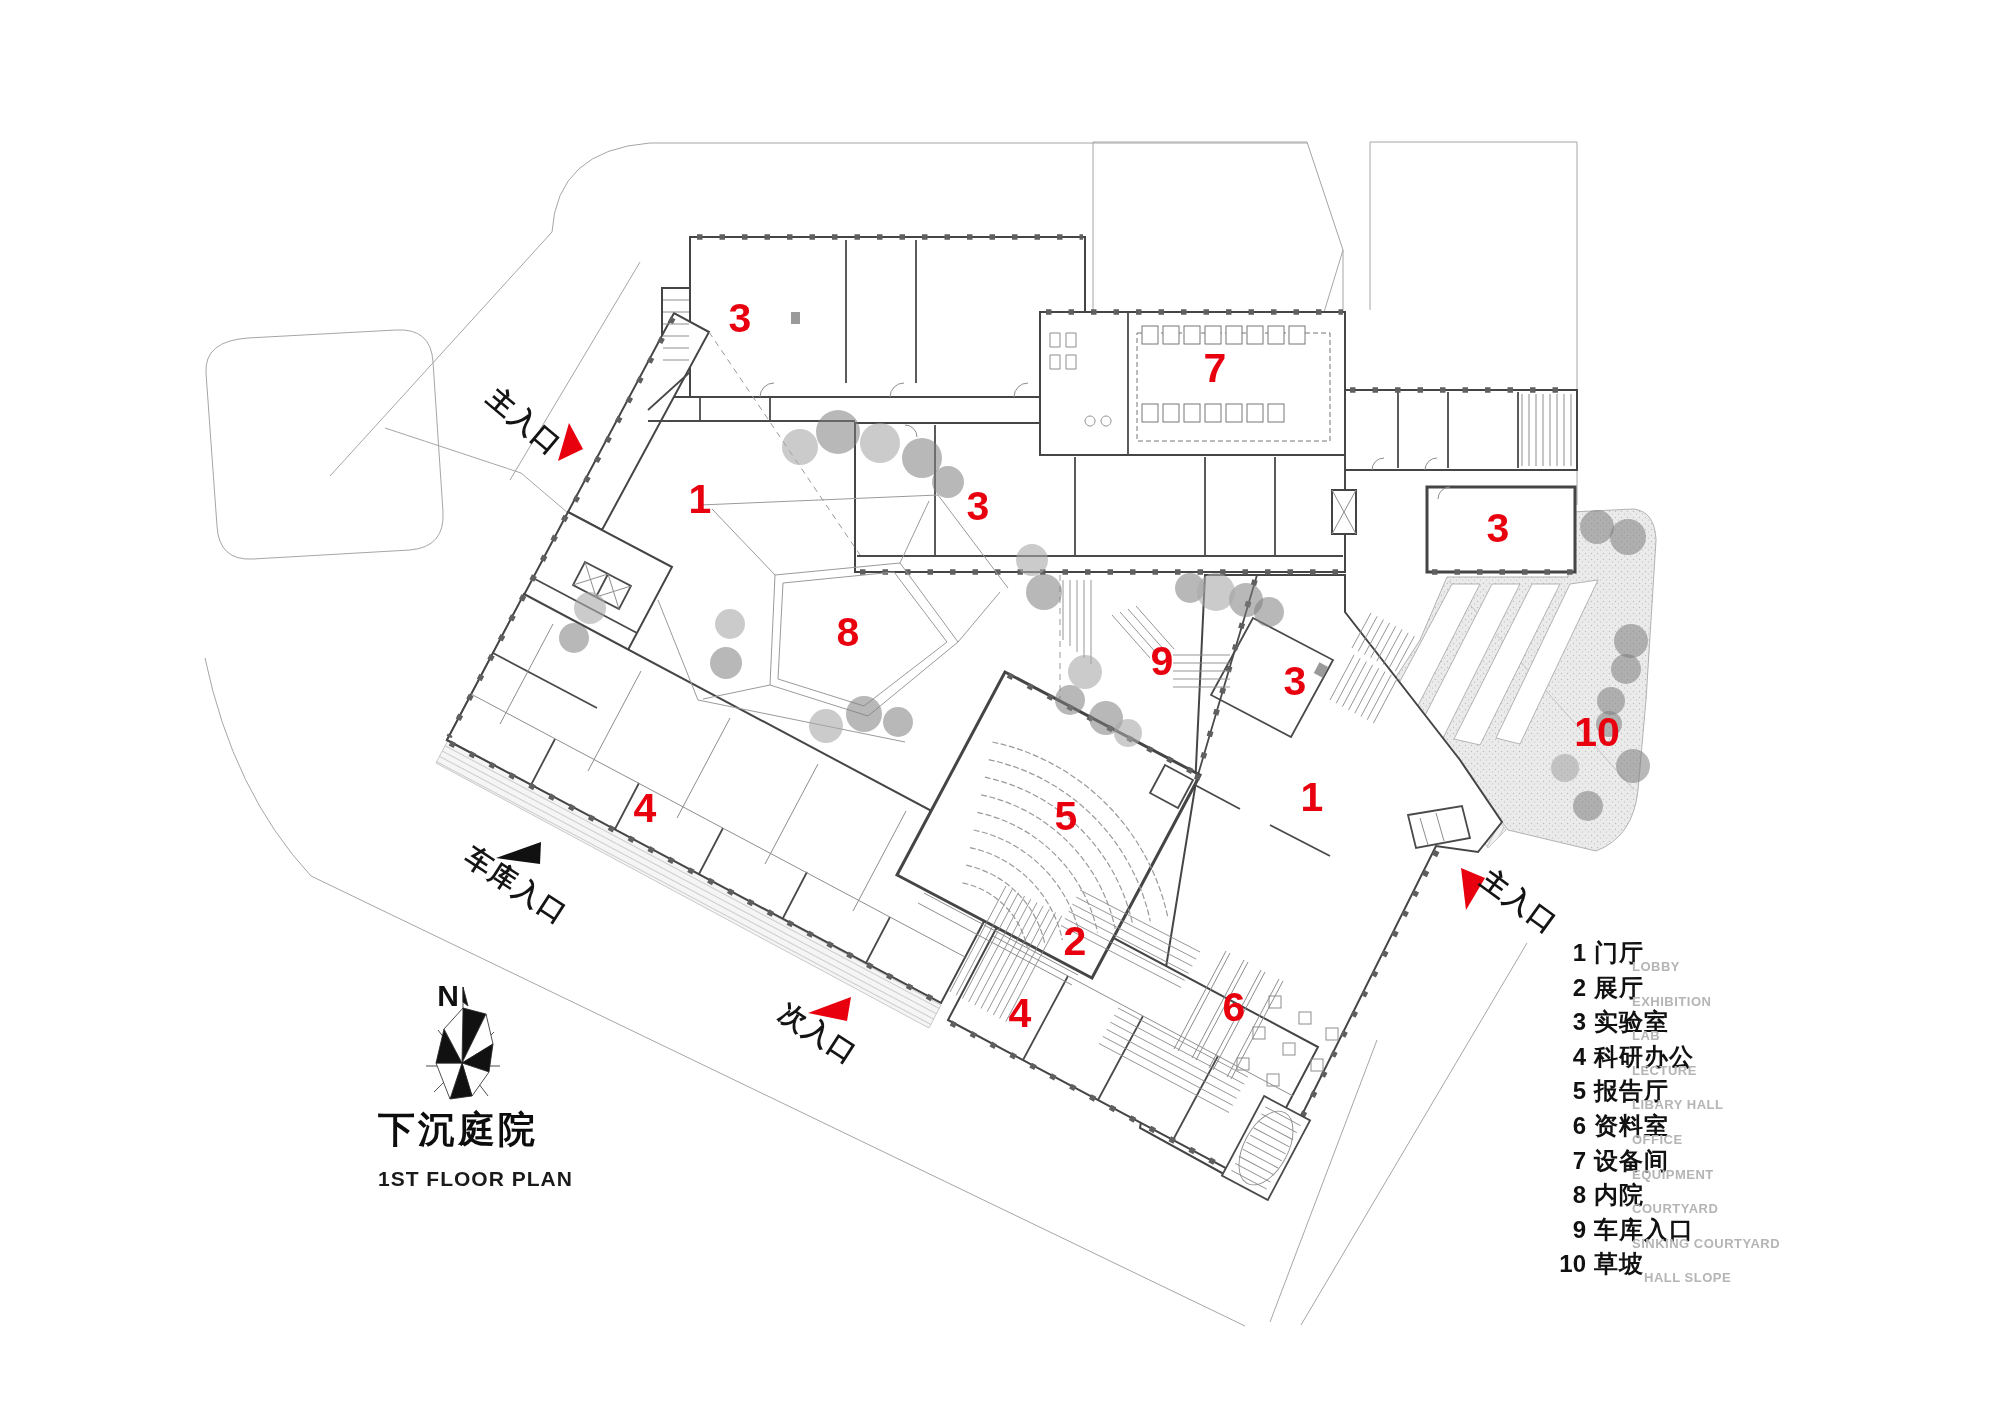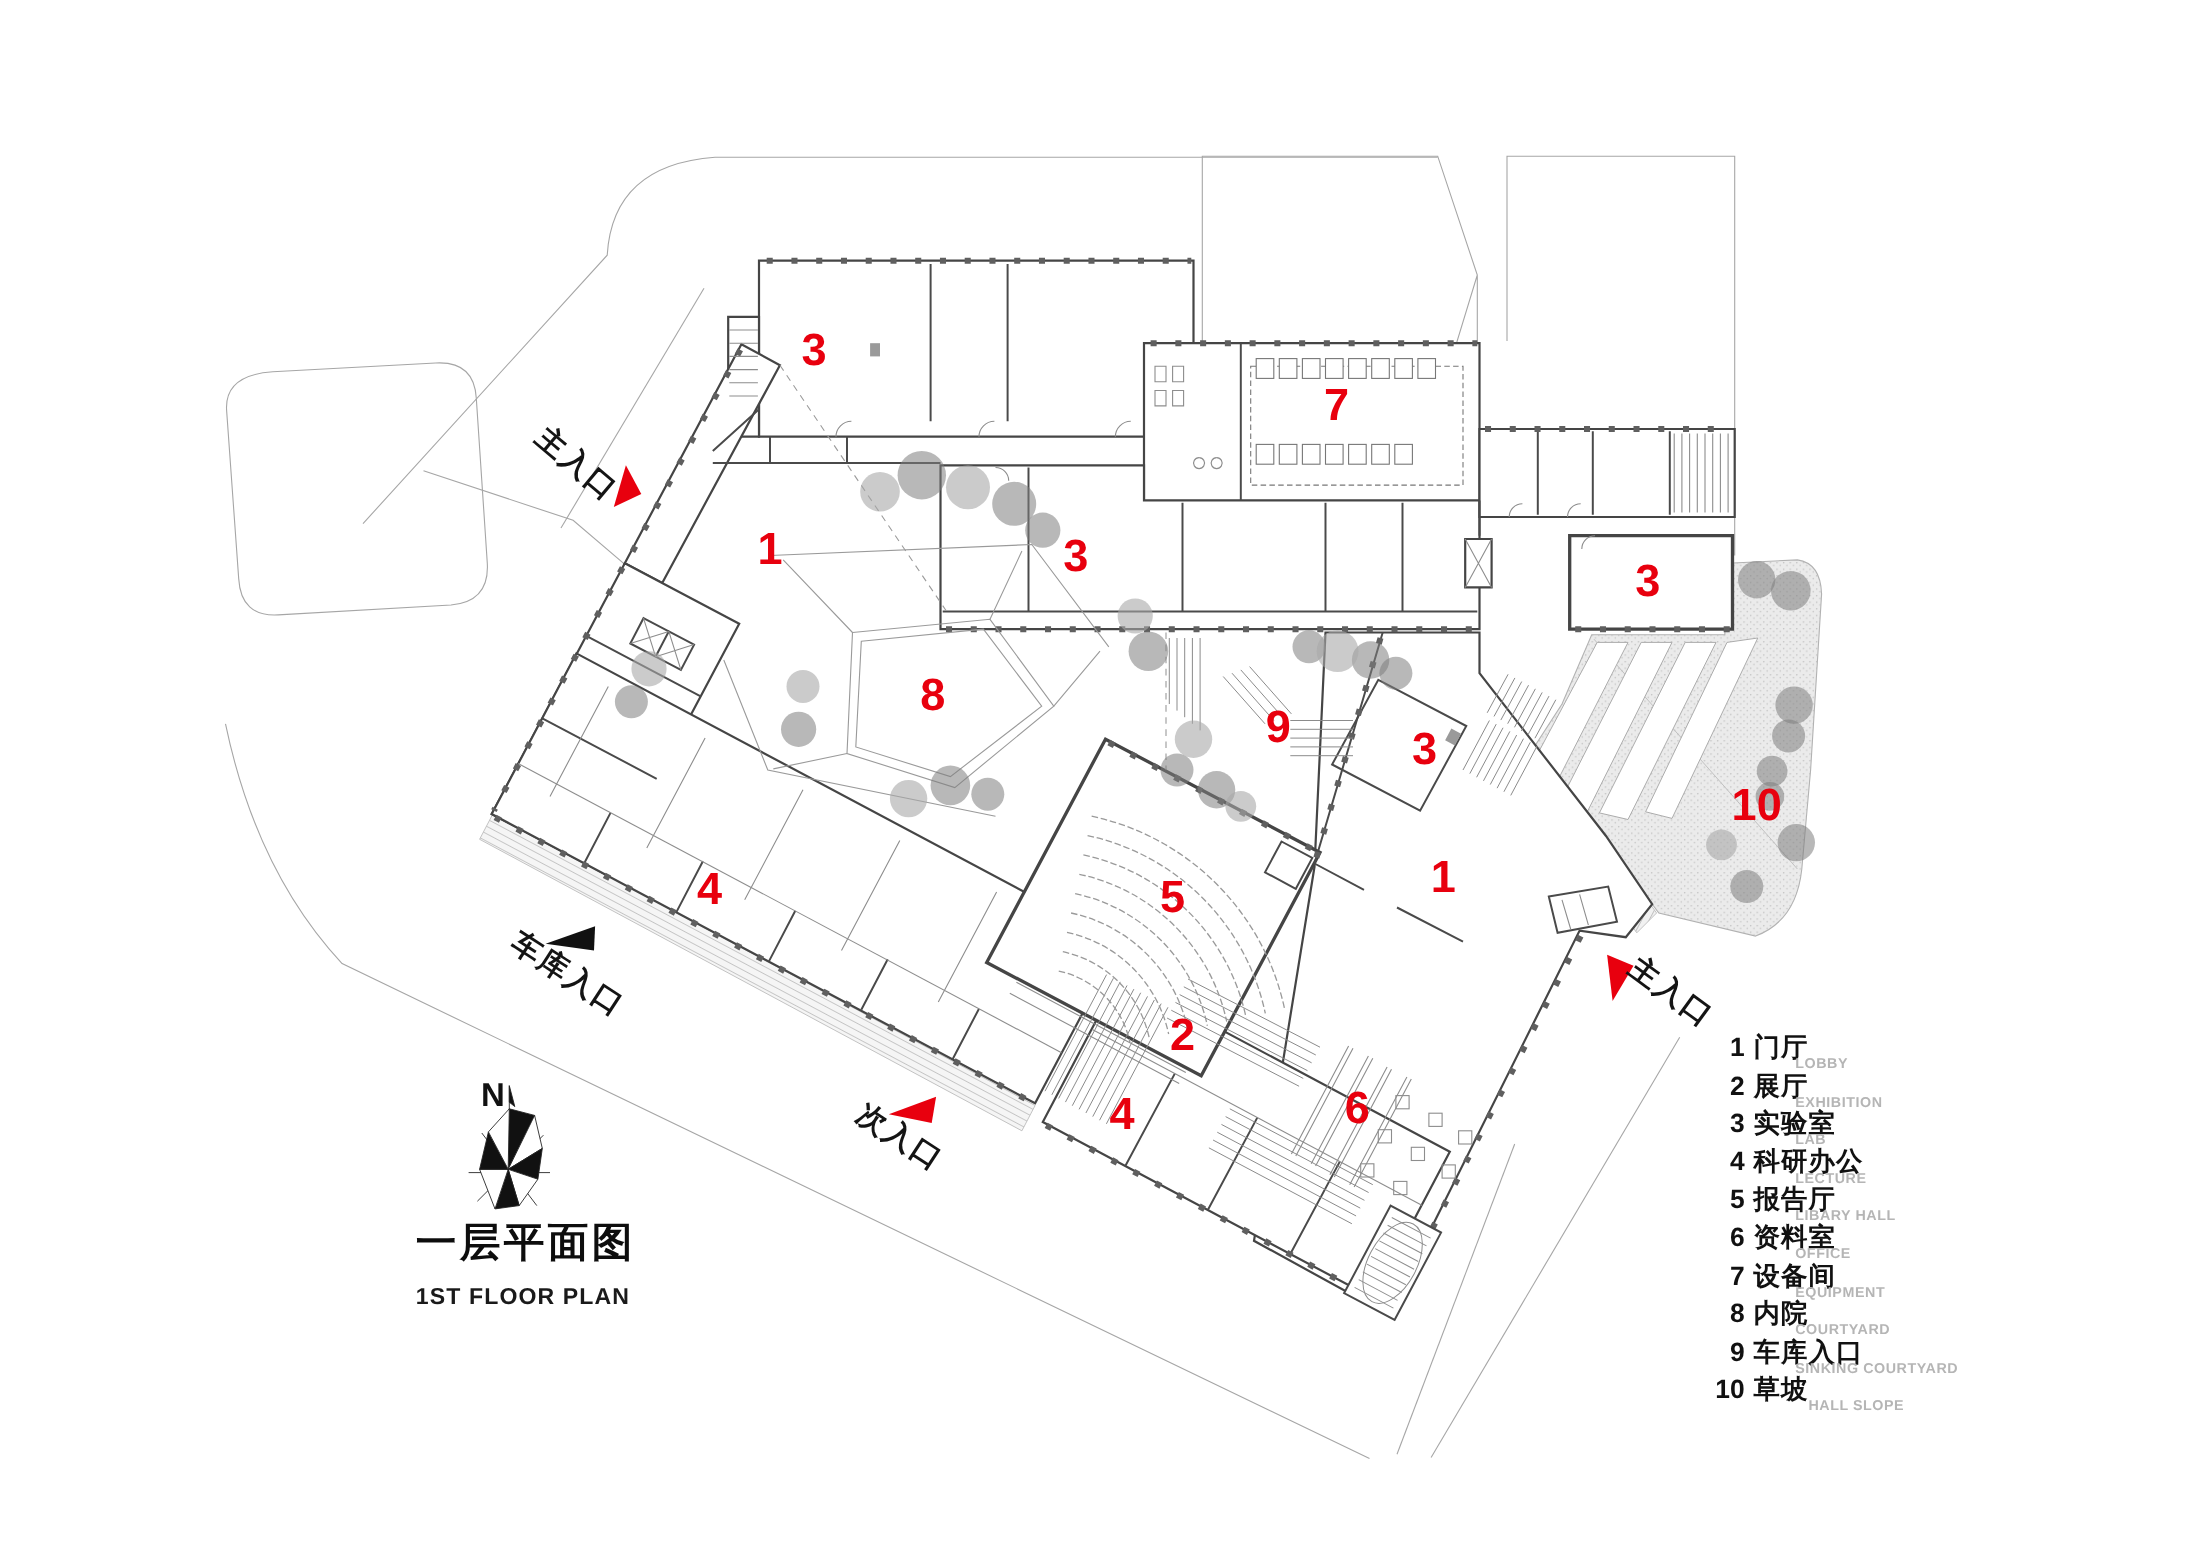--- a/index.html
+++ b/index.html
@@ -288,21 +288,21 @@
   <div class="mk" style="left:1234px;top:1007px">6</div>
 
   <div class="ent" style="left:524px;top:422px;transform:translate(-50%,-50%) rotate(40deg)">主入口</div>
   <div class="ent" style="left:1519px;top:902px;transform:translate(-50%,-50%) rotate(36deg)">主入口</div>
   <div class="ent" style="left:516px;top:886px;transform:translate(-50%,-50%) rotate(33deg)">车库入口</div>
   <div class="ent" style="left:818px;top:1034px;transform:translate(-50%,-50%) rotate(33deg)">次入口</div>
 
   <div class="nlab">N</div>
 
   <div class="title">
-    <div class="zh">一层平面图</div>
+    <div class="zh">下沉庭院</div>
     <div class="en">1ST FLOOR PLAN</div>
   </div>
 
   <div class="legend">
     <div class="lg-row">
       <span class="lg-num">1</span>
       <span class="lg-zh">门厅</span>
       <span class="lg-en">LOBBY</span>
     </div>
     <div class="lg-row">

